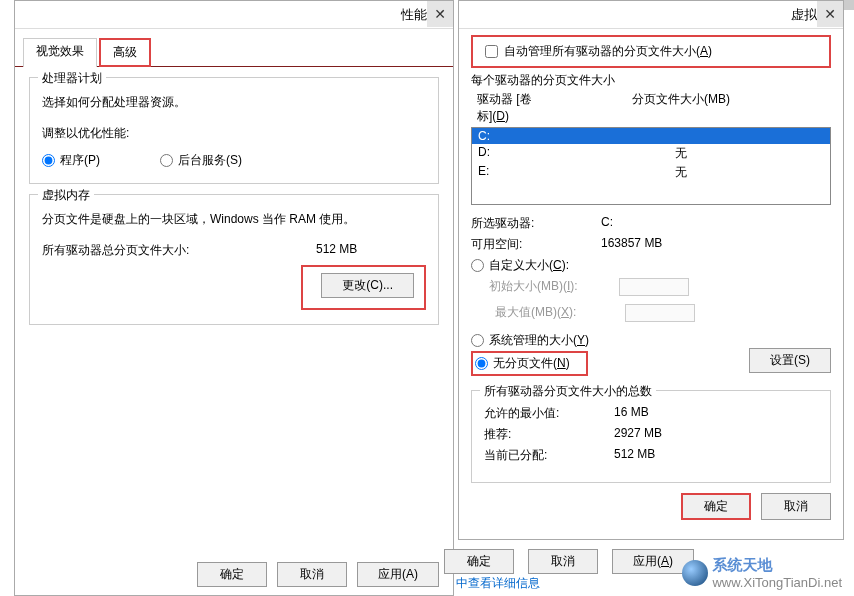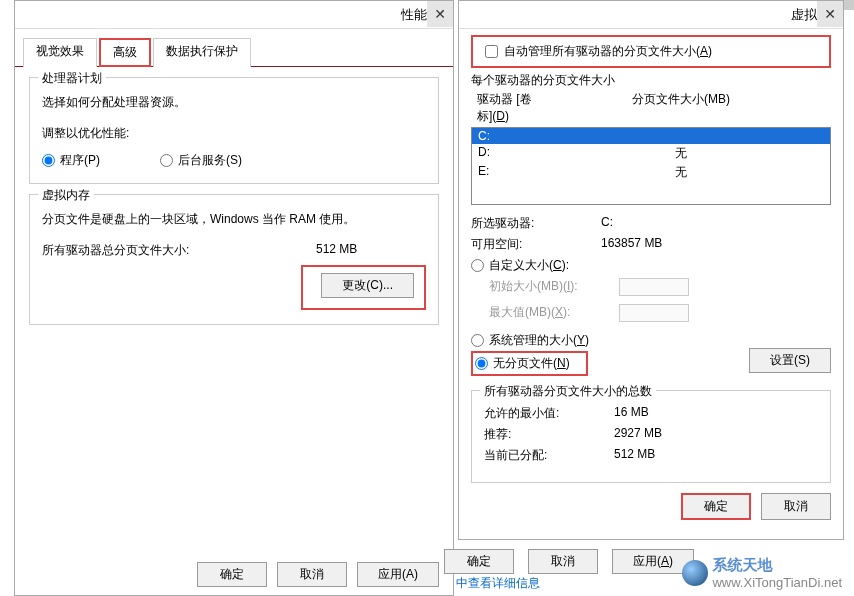--- a/index.html
+++ b/index.html
@@ -67,21 +67,20 @@
 <div class="right-close2"></div>
 
 <div class="window win-left">
   <div class="titlebar">
     <span class="titlebar-text">性能选项</span>
     <div class="close-btn gray">✕</div>
   </div>
   <div class="tabs">
     <div class="tab">视觉效果</div>
     <div class="tab active highlight-red">高级</div>
-    <div class="tab">数据执行保护</div>
   </div>
 
   <div class="group">
     <span class="group-title">处理器计划</span>
     <div class="row">选择如何分配处理器资源。</div>
     <div class="row" style="margin-top:14px">调整以优化性能:</div>
     <div class="radio-row">
       <label class="radio-item">
         <input type="radio" checked="" style="">
         <span>程序(P)</span>
@@ -160,21 +159,21 @@
         </div>
 
       <label class="radio-item" style="margin-top:4px">
         <input type="radio" name="pg" style="">
         <span>自定义大小(<span class="underline-letter">C</span>):</span>
       </label>
       <div class="kv dis" style="margin-left:18px">
           <span class="k">初始大小(MB)(<span class="underline-letter">I</span>):</span>
           <input type="text" disabled="" style="width: 70px; border: 1px solid rgb(204, 204, 204);">
         </div>
-      <div class="kv dis" style="margin-left:18px;margin-top:8px">
+      <div class="kv dis" style="margin-left:24px;margin-top:8px">
           <span class="k">最大值(MB)(<span class="underline-letter">X</span>):</span>
           <input type="text" disabled="" style="width: 70px; border: 1px solid rgb(204, 204, 204);">
         </div>
 
       <div style="display:flex;align-items:flex-start;margin-top:10px">
         <div style="flex:1">
           <label class="radio-item">
             <input type="radio" name="pg" style="">
             <span>系统管理的大小(<span class="underline-letter">Y</span>)</span>
           </label>

